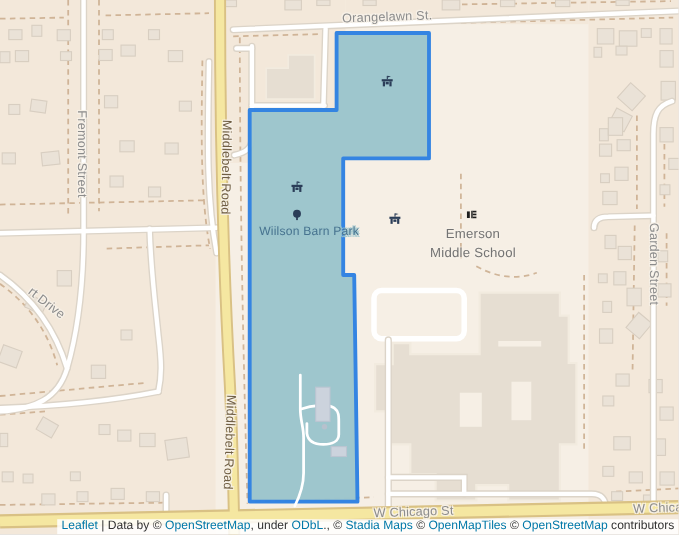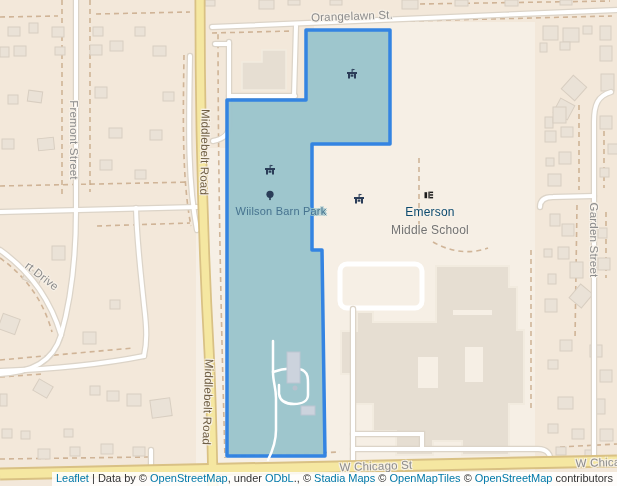--- a/index.html
+++ b/index.html
@@ -226,17 +226,17 @@
   <div id="labels">
       <div class="lbl halo" style="left: 352px; top: 16px; font-size: 11.5px; color: rgb(140, 140, 140); transform: translate(-50%, -50%) rotate(-2deg);">Orangelawn St.</div>
       <div class="lbl halo" style="left: 74px; top: 140px; font-size: 11.5px; color: rgb(140, 140, 140); transform: translate(-50%, -50%) rotate(90deg);">Fremont Street</div>
       <div class="lbl halo" style="left: 205px; top: 152px; font-size: 11.5px; color: rgb(111, 94, 68); transform: translate(-50%, -50%) rotate(91deg);">Middlebelt Road</div>
       <div class="lbl halo" style="left: 208px; top: 402px; font-size: 11.5px; color: rgb(111, 94, 68); transform: translate(-50%, -50%) rotate(92deg);">Middlebelt Road</div>
       <div class="lbl halo" style="left: 594px; top: 240px; font-size: 11.5px; color: rgb(140, 140, 140); transform: translate(-50%, -50%) rotate(90deg);">Garden Street</div>
       <div class="lbl halo" style="left: 42px; top: 276px; font-size: 11.5px; color: rgb(140, 140, 140); transform: translate(-50%, -50%) rotate(38deg);">rt Drive</div>
       <div class="lbl halo" style="left: 376px; top: 466px; font-size: 11.5px; color: rgb(140, 140, 140); transform: translate(-50%, -50%) rotate(-2deg);">W Chicago St</div>
       <div class="lbl halo" style="left: 612px; top: 462px; font-size: 11.5px; color: rgb(140, 140, 140); transform: translate(-50%, -50%) rotate(-2deg);">W Chicago St</div>
       <div class="lbl halo-park" style="left: 281px; top: 211px; font-size: 11px; color: rgb(71, 115, 143); transform: translate(-50%, -50%) rotate(0deg);">Wiilson Barn Park</div>
-      <div class="lbl halo" style="left: 430px; top: 212px; font-size: 12px; color: #0c4a6e; transform: translate(-50%, -50%) rotate(0deg);">Emerson</div>
+      <div class="lbl halo" style="left: 430px; top: 212px; font-size: 12px; color: #737373; transform: translate(-50%, -50%) rotate(0deg);">Emerson</div>
       <div class="lbl halo" style="left: 430px; top: 230px; font-size: 12px; color: #737373; transform: translate(-50%, -50%) rotate(0deg);">Middle School</div>
     </div>
   <div class="attribution" id="attribution"><a style="color: rgb(0, 120, 168);">Leaflet</a><span> | Data by © </span><a style="color: rgb(0, 120, 168);">OpenStreetMap</a><span>, under </span><a style="color: rgb(0, 120, 168);">ODbL</a><span>., © </span><a style="color: rgb(0, 120, 168);">Stadia Maps</a><span> © </span><a style="color: rgb(0, 120, 168);">OpenMapTiles</a><span> © </span><a style="color: rgb(0, 120, 168);">OpenStreetMap</a><span> contributors</span></div>
 </div>
 
 </body></html>

